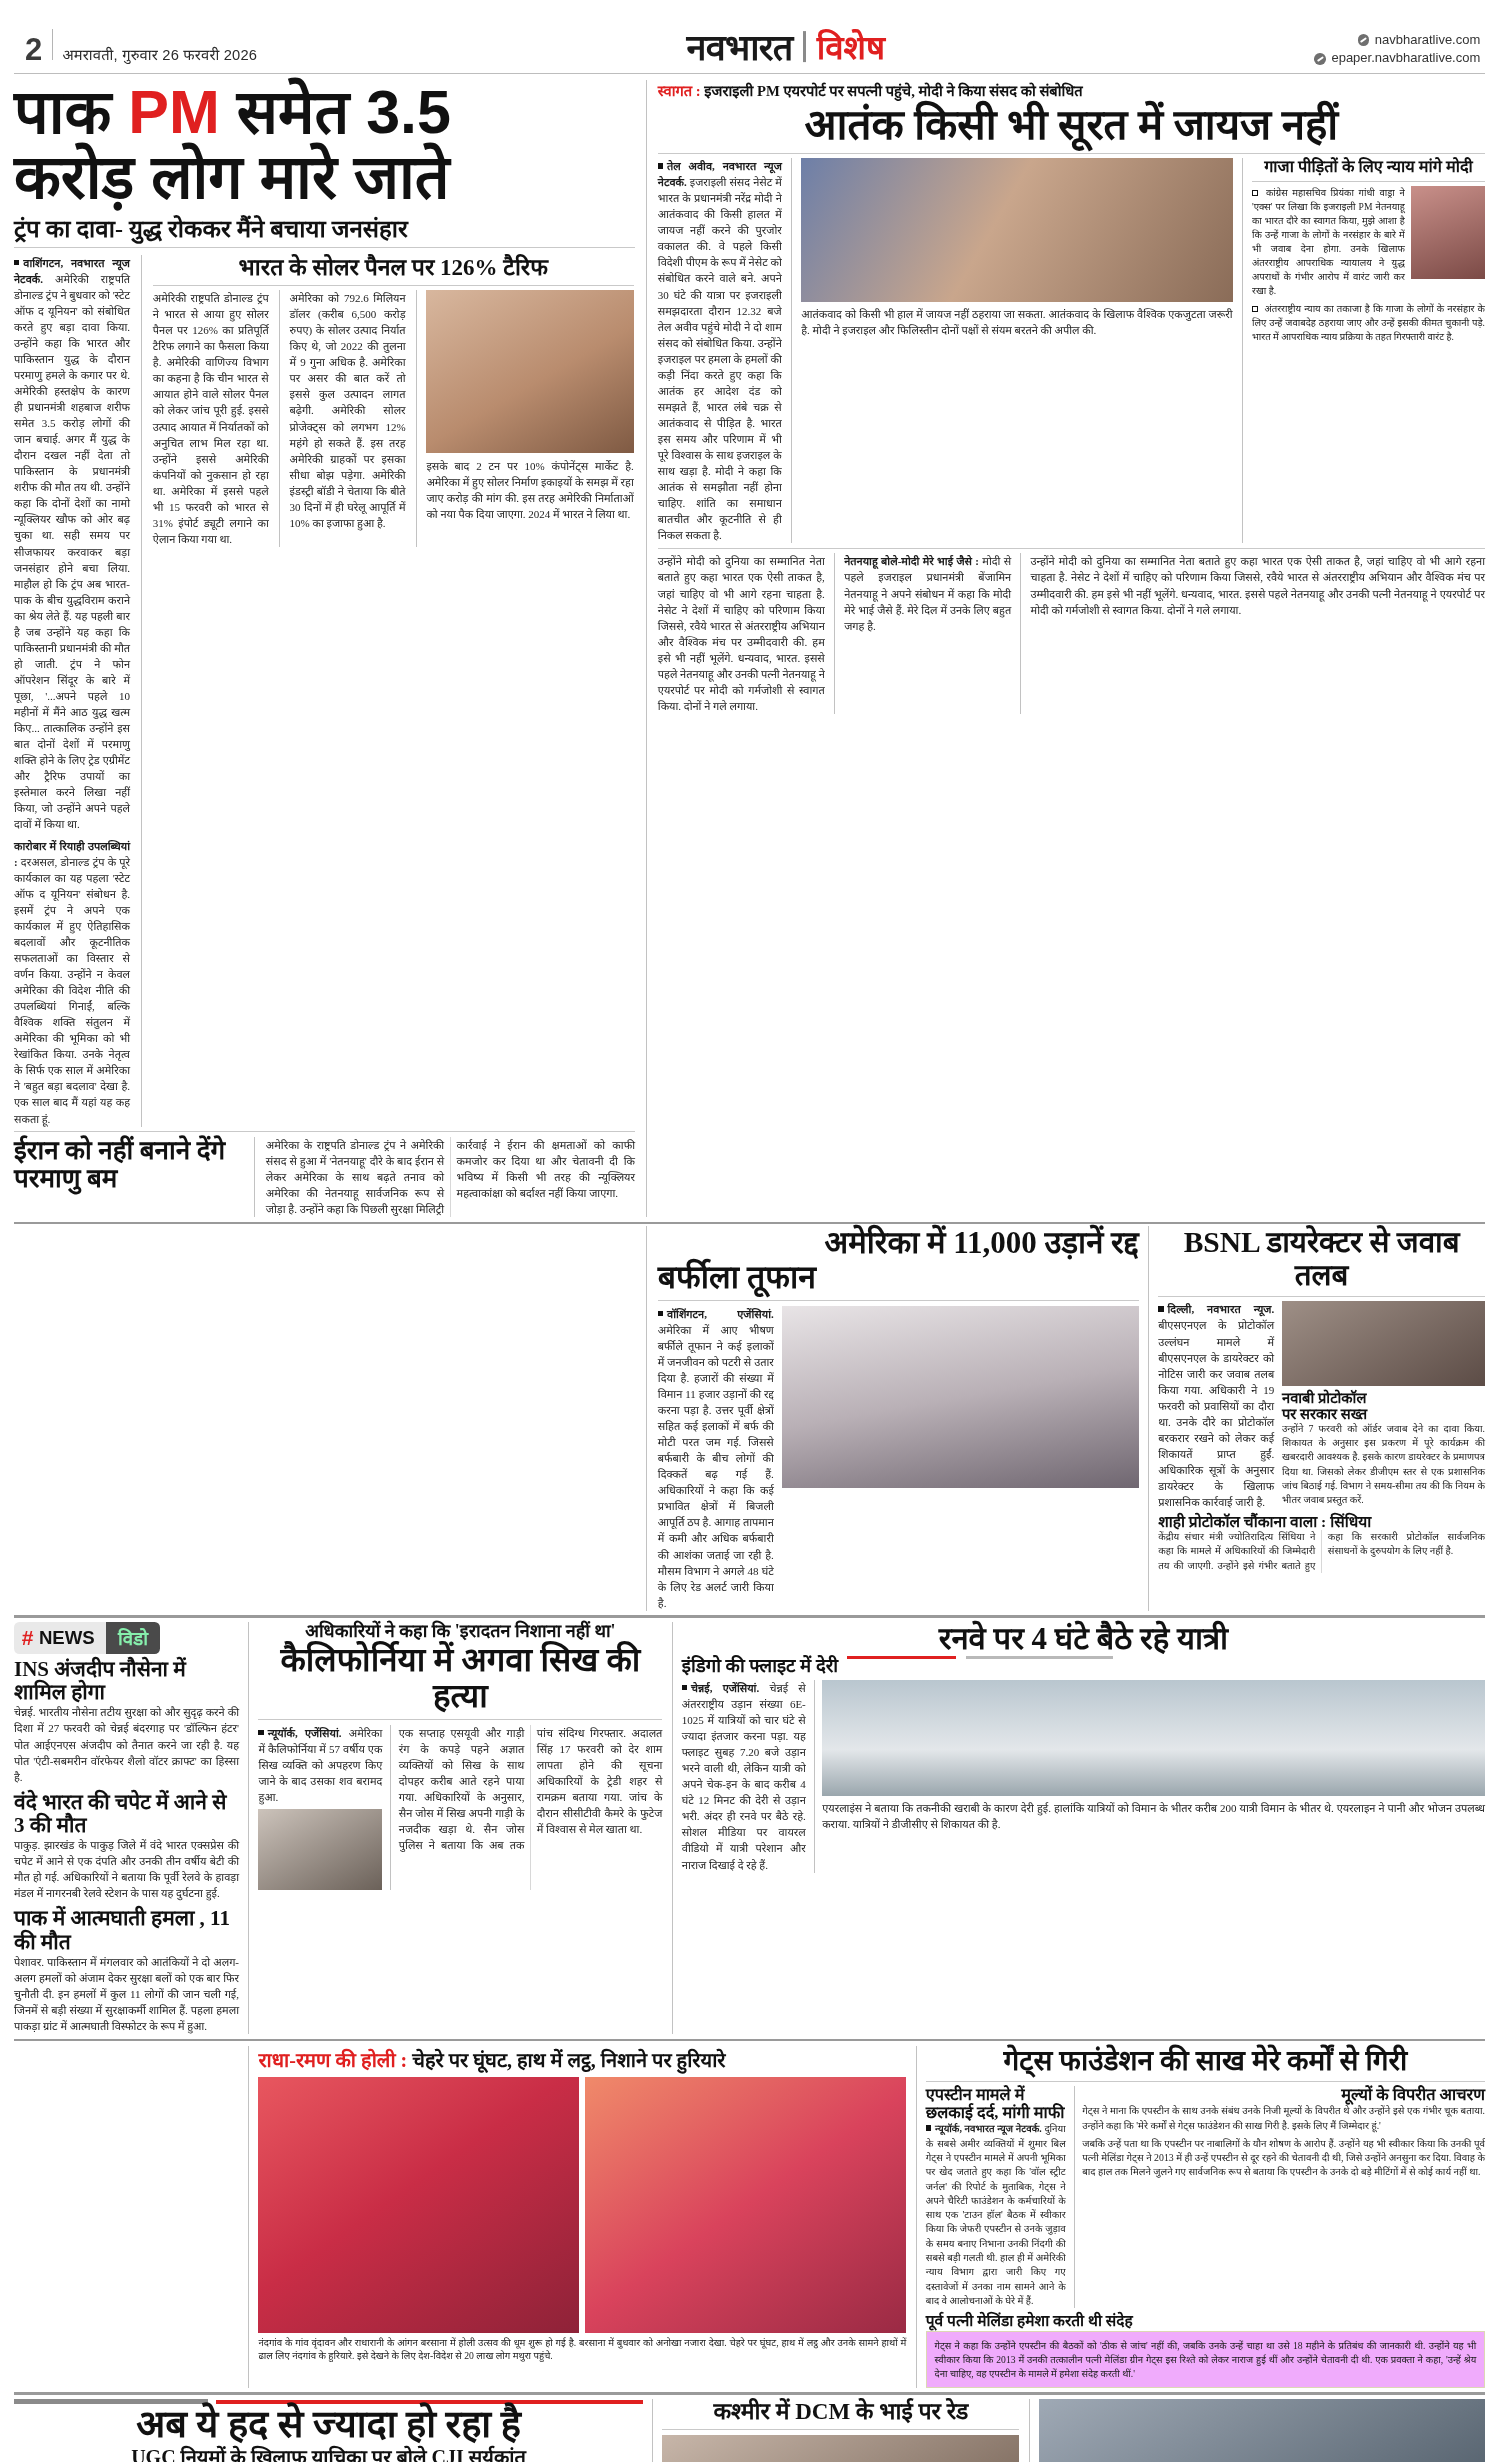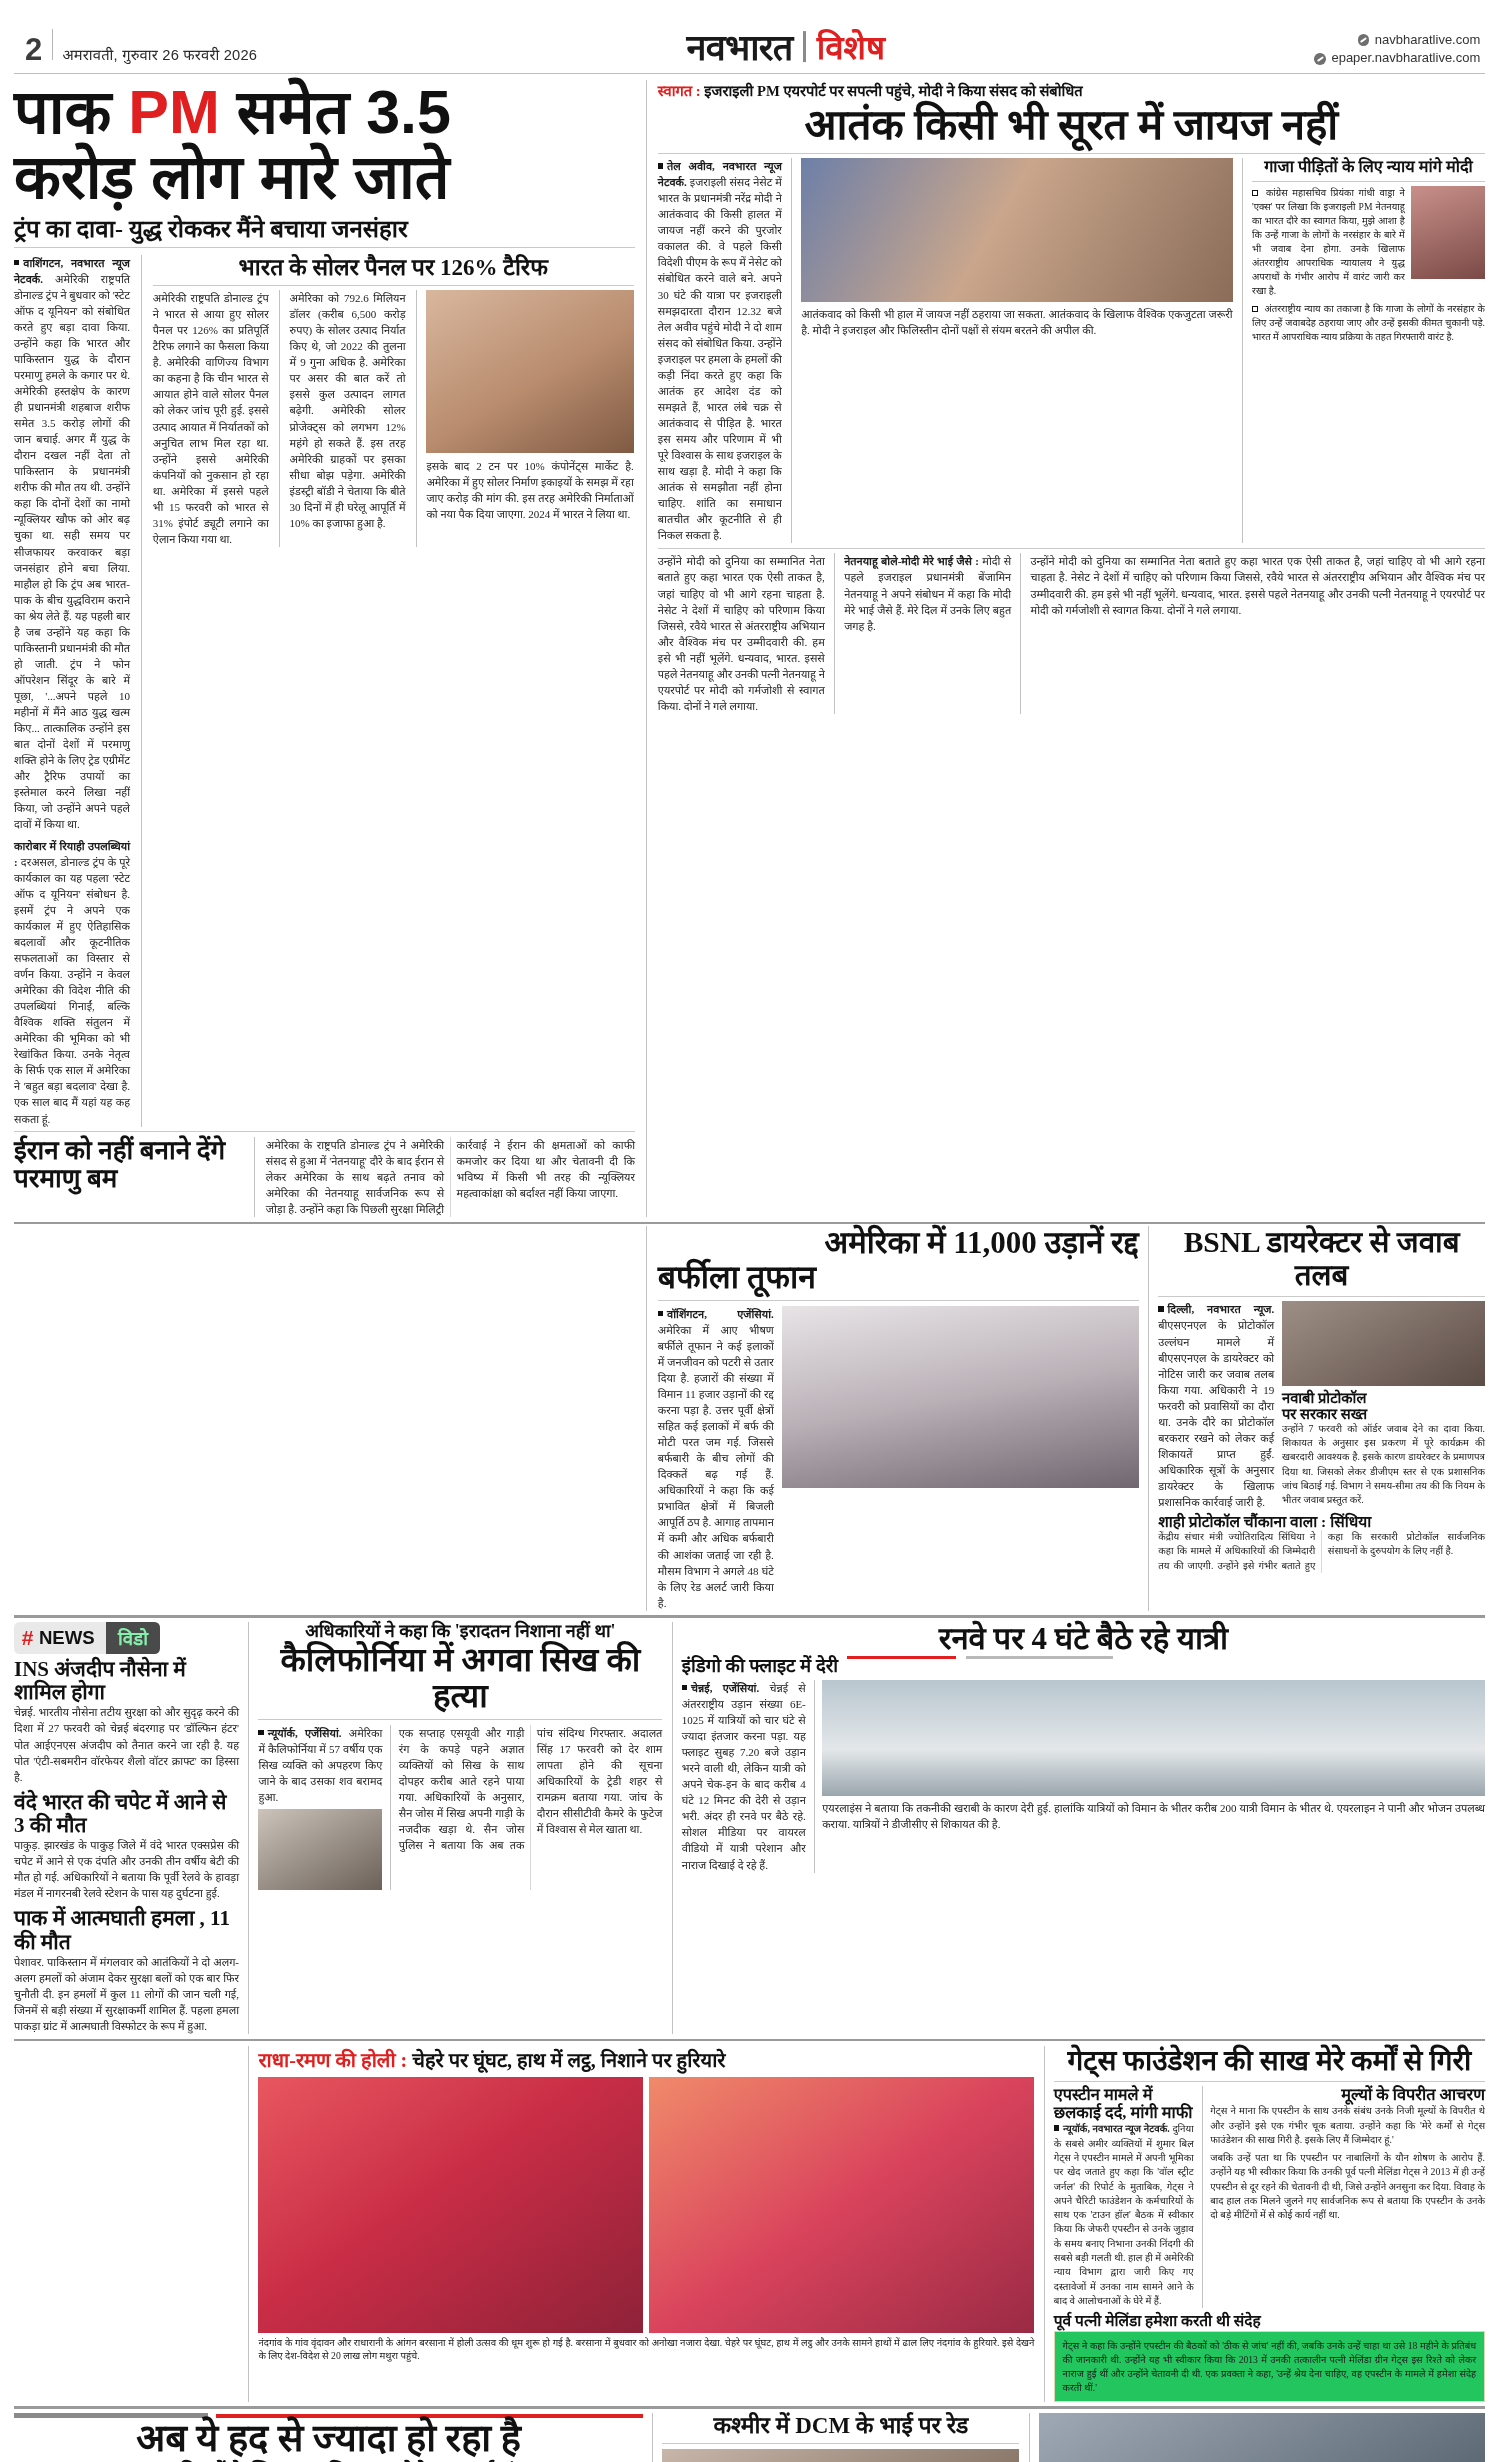--- a/index.html
+++ b/index.html
@@ -49,21 +49,21 @@
 
   
   .photo { background:#d7c9c4; position:relative; overflow:hidden; }
   .ph-cap { font-size:9.7px; line-height:1.35; color:#222; text-align:justify; padding-top:3.1px;}
 
   
   .newsbadge { display:inline-flex; align-items:stretch; border-radius:5.4px; overflow:hidden; font-family:"Liberation Sans", sans-serif; }
   .nb-a { background:#e9e9e9; color:#111; font-weight:bold; font-size:18.6px; padding:3.1px 11px 3.1px 7.8px; display:flex; align-items:center; gap:5.4px;}
   .nb-hash { color:#e02020; font-size:21px; font-weight:bold; }
   .nb-b { background:#4a4a4a; color:#86efac; font-weight:bold; font-size:18.6px; padding:3.1px 12.4px; display:flex; align-items:center;}
-  .boxed-note { background:#22c55e; border:0.8px solid #ddd7b4; padding:6.2px 7.8px; }
+  .boxed-note { background:#f0abfc; border:0.8px solid #ddd7b4; padding:6.2px 7.8px; }
   .mini-rule { height:2.3px; width:109px; background:#e02020; display:inline-block; vertical-align:middle;}
   .mini-rule2 { height:2.3px; width:147px; background:#b9b9b9; display:inline-block; vertical-align:middle;}
 </style>
 </head>
 <body>
 
 <div class="page">
 
   <div class="masthead">
     <div class="mh-left">
@@ -303,21 +303,21 @@
       </div>
     </div>
   </div>
 
   <div class="rule-h"></div>
 
   <div style="display:flex;gap:9.3px;">
     <div style="width:225px;"></div>
     <div class="vrule"></div>
 
-    <div style="width:776px;">
+    <div style="width:648px;">
       <div class="kicker" style="font-size:20px;">
         <span class="red">राधा-रमण की होली :</span>
         <span>चेहरे पर घूंघट, हाथ में लट्ठ, निशाने पर हुरियारे</span>
       </div>
       <div style="display:flex;gap:6.2px;margin-top:4.7px;">
         <div class="photo" style="flex:1;height:256px;background:linear-gradient(145deg,#e8575f,#c92d46 45%,#8e2238);"></div>
         <div class="photo" style="flex:1;height:256px;background:linear-gradient(145deg,#f08a6a,#d9435c 50%,#9a2a44);"></div>
       </div>
       <div class="ph-cap">नंदगांव के गांव वृंदावन और राधारानी के आंगन बरसाना में होली उत्सव की धूम शुरू हो गई है. बरसाना में बुधवार को अनोखा नजारा देखा. चेहरे पर घूंघट, हाथ में लट्ठ और उनके सामने हाथों में ढाल लिए नंदगांव के हुरियारे. इसे देखने के लिए देश-विदेश से 20 लाख लोग मथुरा पहुंचे.</div>
     </div>

